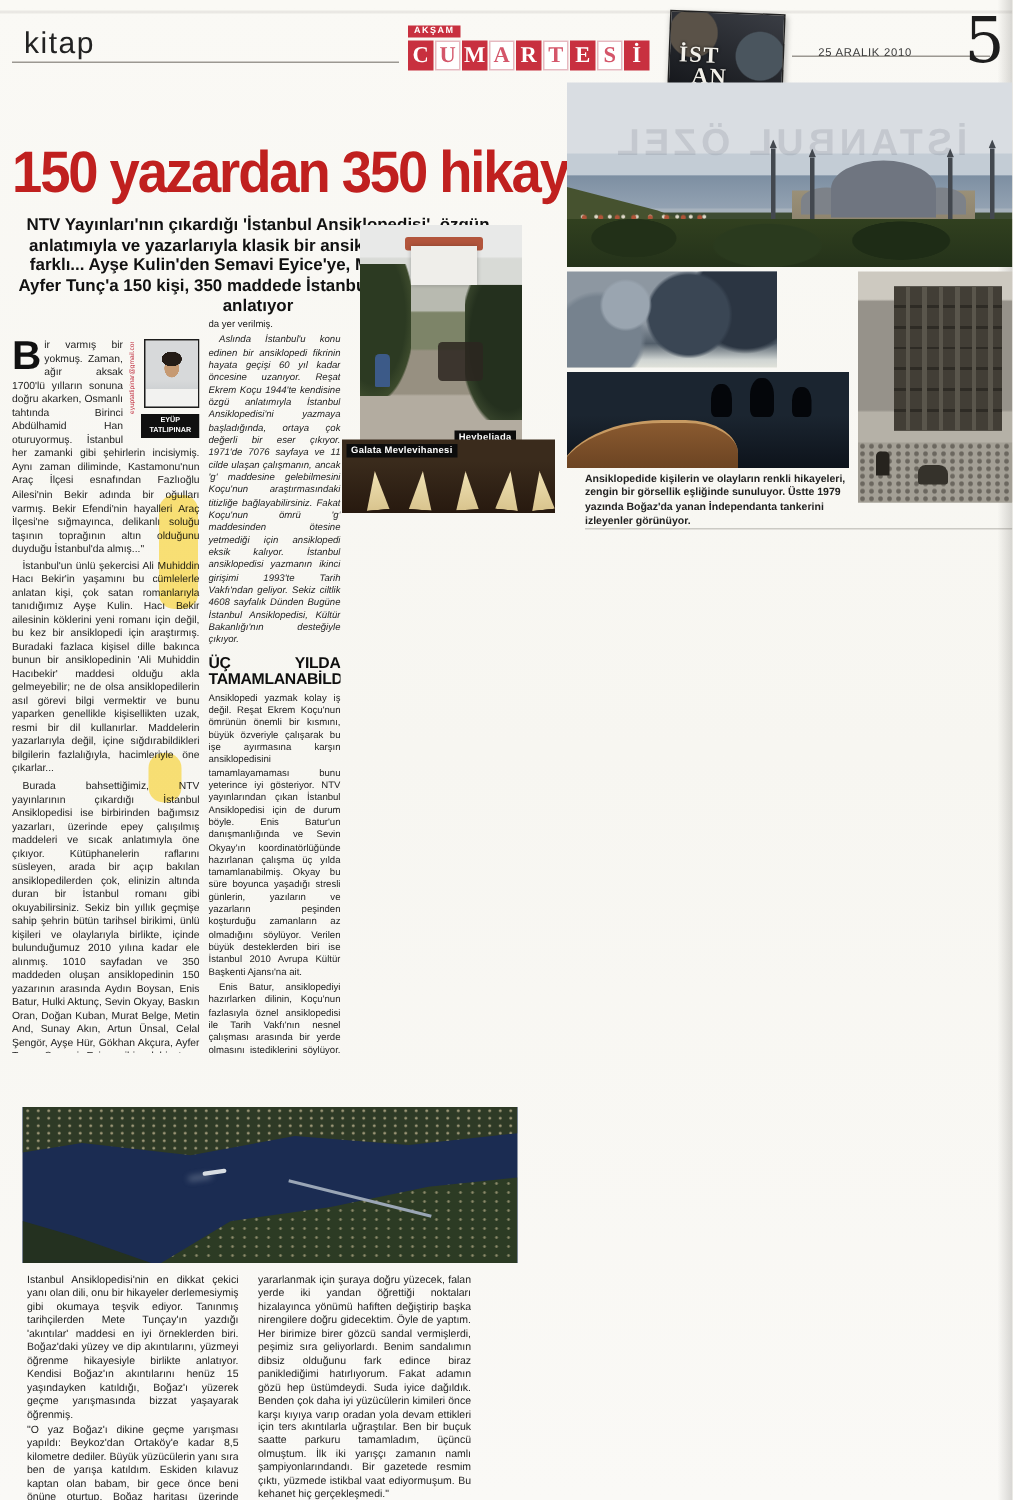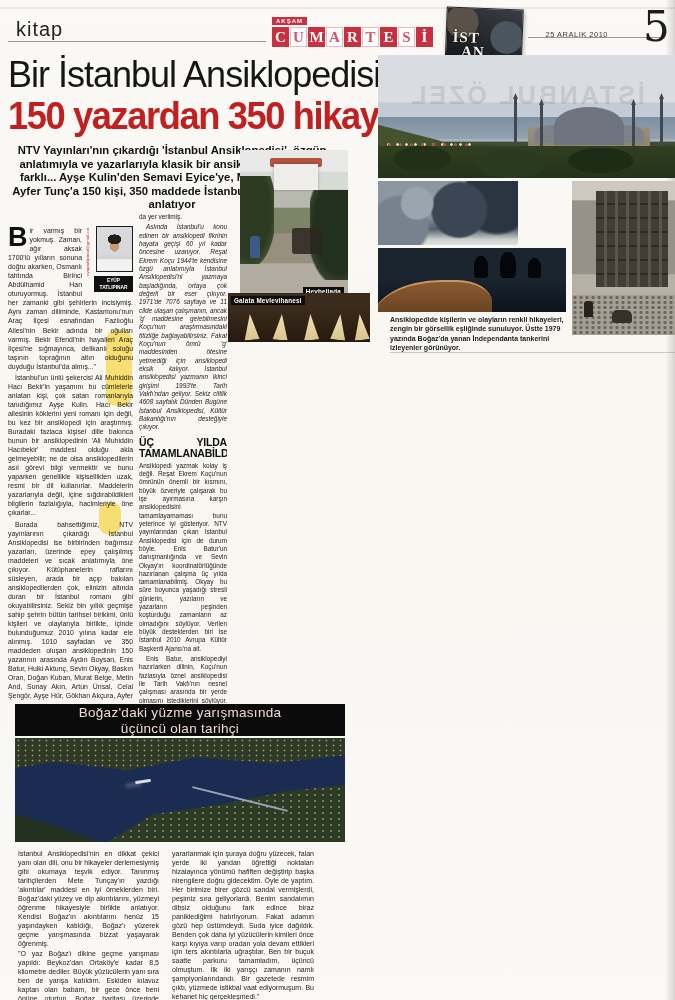--- a/index.html
+++ b/index.html
@@ -183,21 +183,20 @@
   <div class="abs page-number">5</div>
 
   <div class="abs ph" id="ph-cover">
     <div class="cover-title">
       <div>İST</div>
       <div style="padding-left:9px;">AN</div>
       <div style="padding-left:4px;">BUL</div>
     </div>
   </div>
 
-  <div class="abs headline-main">Bir İstanbul Ansiklopedisi</div>
   <div class="abs headline-sub">150 yazardan 350 hikaye</div>
   <div class="abs lead">NTV Yayınları'nın çıkardığı 'İstanbul Ansiklopedisi', özgün anlatımıyla ve yazarlarıyla klasik bir ansiklopediden epey farklı... Ayşe Kulin'den Semavi Eyice'ye, Murat Belge'den Ayfer Tunç'a 150 kişi, 350 maddede İstanbul'u sıcak bir dille anlatıyor</div>
 
   <div class="abs bodycol" id="col1">
     <span class="byline">
       <span class="byline-email">eyuptatlipinar@gmail.com</span>
       <span class="byline-photo"></span>
       <span class="byline-name">
         <span>EYÜP</span><br>
         <span>TATLIPINAR</span>
@@ -266,24 +265,20 @@
   <div class="abs ph" id="ph-boat">
     <div class="boat-fig" style="left:96px;top:8px;width:14px;height:22px;"></div>
     <div class="boat-fig" style="left:122px;top:4px;width:16px;height:26px;"></div>
     <div class="boat-fig" style="left:150px;top:10px;width:13px;height:20px;"></div>
     <div class="boat-hull"></div>
   </div>
 
   <div class="abs photo-caption">Ansiklopedide kişilerin ve olayların renkli hikayeleri, zengin bir görsellik eşliğinde sunuluyor. Üstte 1979 yazında Boğaz'da yanan İndependanta tankerini izleyenler görünüyor.</div>
   <div class="abs photo-rule"></div>
 
-  <div class="abs bottom-title">
-    <div>Boğaz'daki yüzme yarışmasında</div>
-    <div>üçüncü olan tarihçi</div>
-  </div>
 
   <div class="abs ph" id="ph-bosphorus">
     <div class="bos-land-top"></div>
     <div class="bos-land-bot"></div>
     <div class="bos-land-left"></div>
     <div class="bos-bridge"></div>
     <div class="bos-boat"></div>
   </div>
 
   <div class="abs bottomcol" id="bcol1">

